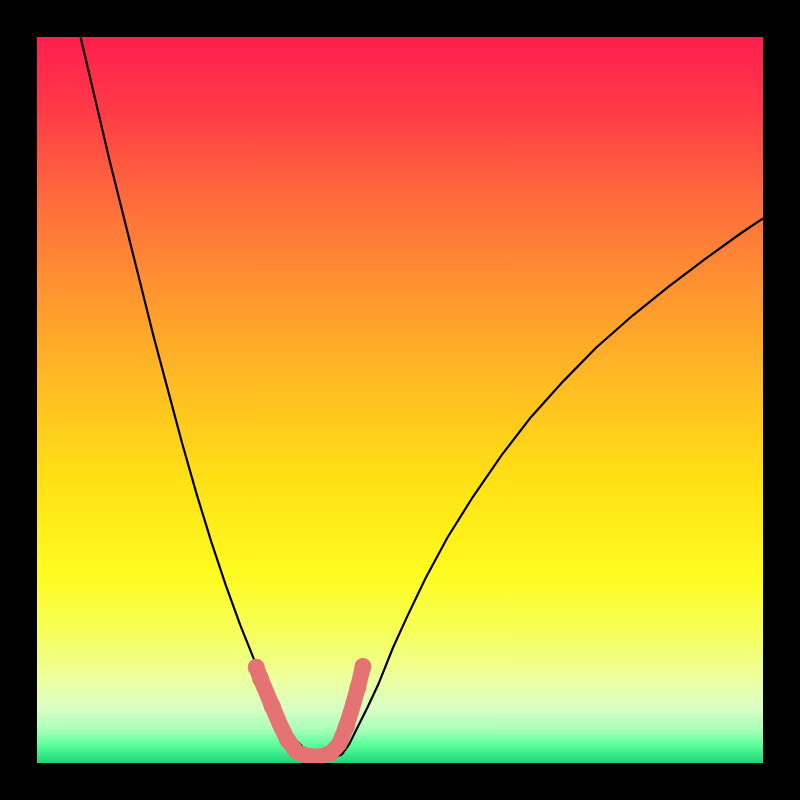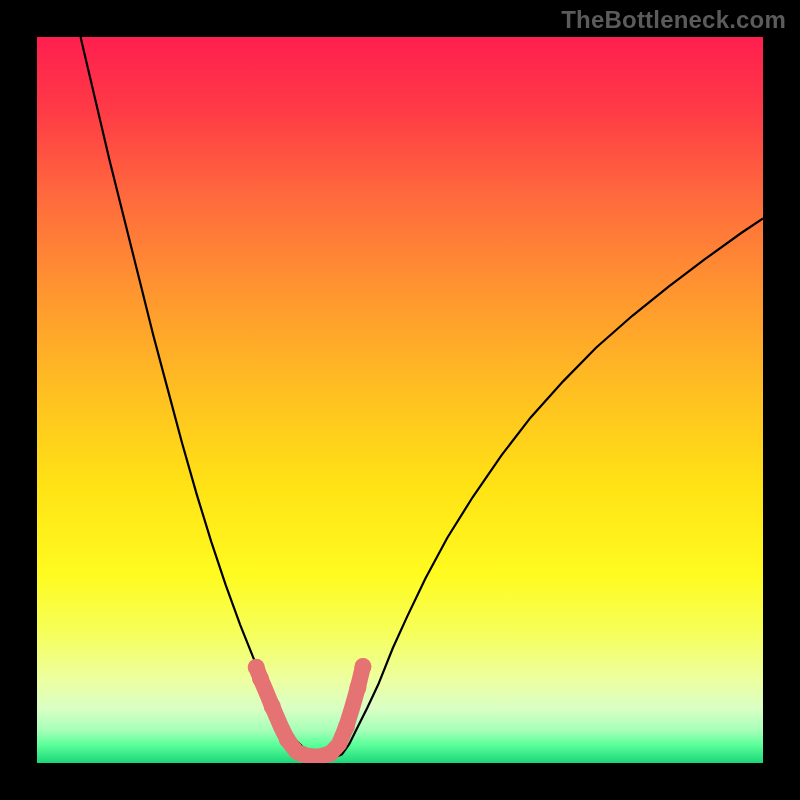--- a/index.html
+++ b/index.html
@@ -21,21 +21,20 @@
     width: 726px; height: 726px;
     overflow: hidden;
   }
   svg.bg { position: absolute; left: 0; top: 0; }
   svg.curves { position: absolute; left: 0; top: 0; }
 </style>
 </head>
 <body>
 <div class="root">
 
-  <div class="watermark">TheBottleneck.com</div>
 
   <div class="plot">
     <svg class="bg" width="726" height="726" viewBox="0 0 726 726">
       <defs>
         <linearGradient id="grad" x1="0" y1="0" x2="0" y2="1">
             <stop offset="0%" stop-color="#ff1f4f"></stop>
             <stop offset="10%" stop-color="#ff3a46"></stop>
             <stop offset="22%" stop-color="#ff6a3d"></stop>
             <stop offset="35%" stop-color="#ff9530"></stop>
             <stop offset="48%" stop-color="#ffbd22"></stop>

